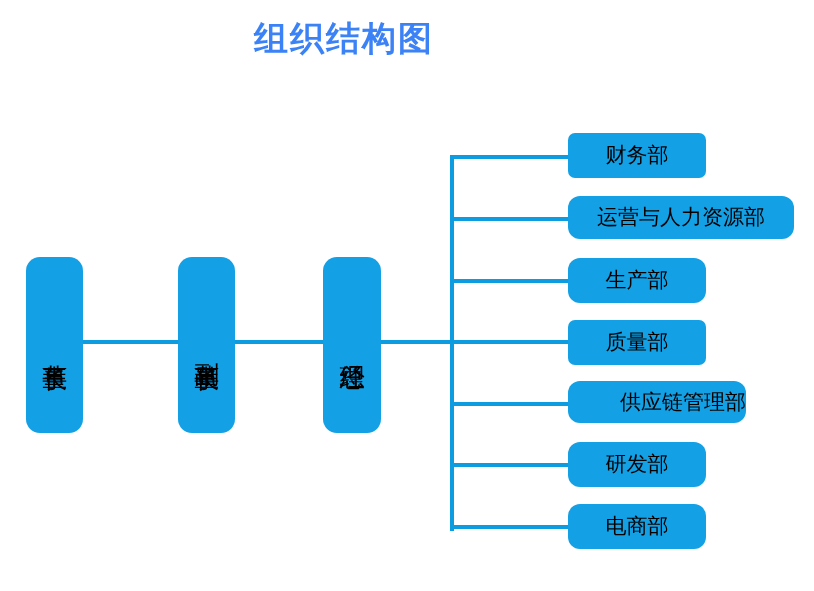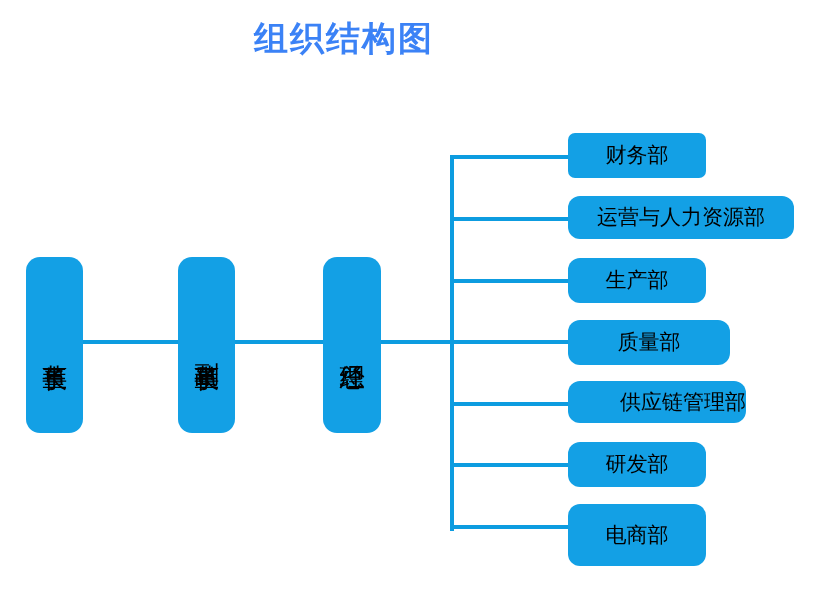--- a/index.html
+++ b/index.html
@@ -121,29 +121,29 @@
   </div>
 
   <div class="node horizontal" style="left:568px; top:258px; width:138px; height:45px;">
     <span class="node-label">生产部</span>
   </div>
 
   <div class="node horizontal" style="left:568px; top:196px; width:226px; height:43px;">
     <span class="node-label">运营与人力资源部</span>
   </div>
 
-  <div class="node horizontal" style="left:568px; top:320px; width:162px; height:45px;">
+  <div class="node horizontal" style="left:568px; top:320px; width:138px; height:45px;border-radius:7px;">
     <span class="node-label">质量部</span>
   </div>
 
   <div class="node horizontal" style="left:568px; top:381px; width:178px; height:42px;justify-content:flex-end;">
     <span class="node-label">供应链管理部</span>
   </div>
 
   <div class="node horizontal" style="left:568px; top:442px; width:138px; height:45px;">
     <span class="node-label">研发部</span>
   </div>
 
-  <div class="node horizontal" style="left:568px; top:504px; width:138px; height:62px;">
+  <div class="node horizontal" style="left:568px; top:504px; width:138px; height:45px;">
     <span class="node-label">电商部</span>
   </div>
 
 </div>
 
 </body></html>

